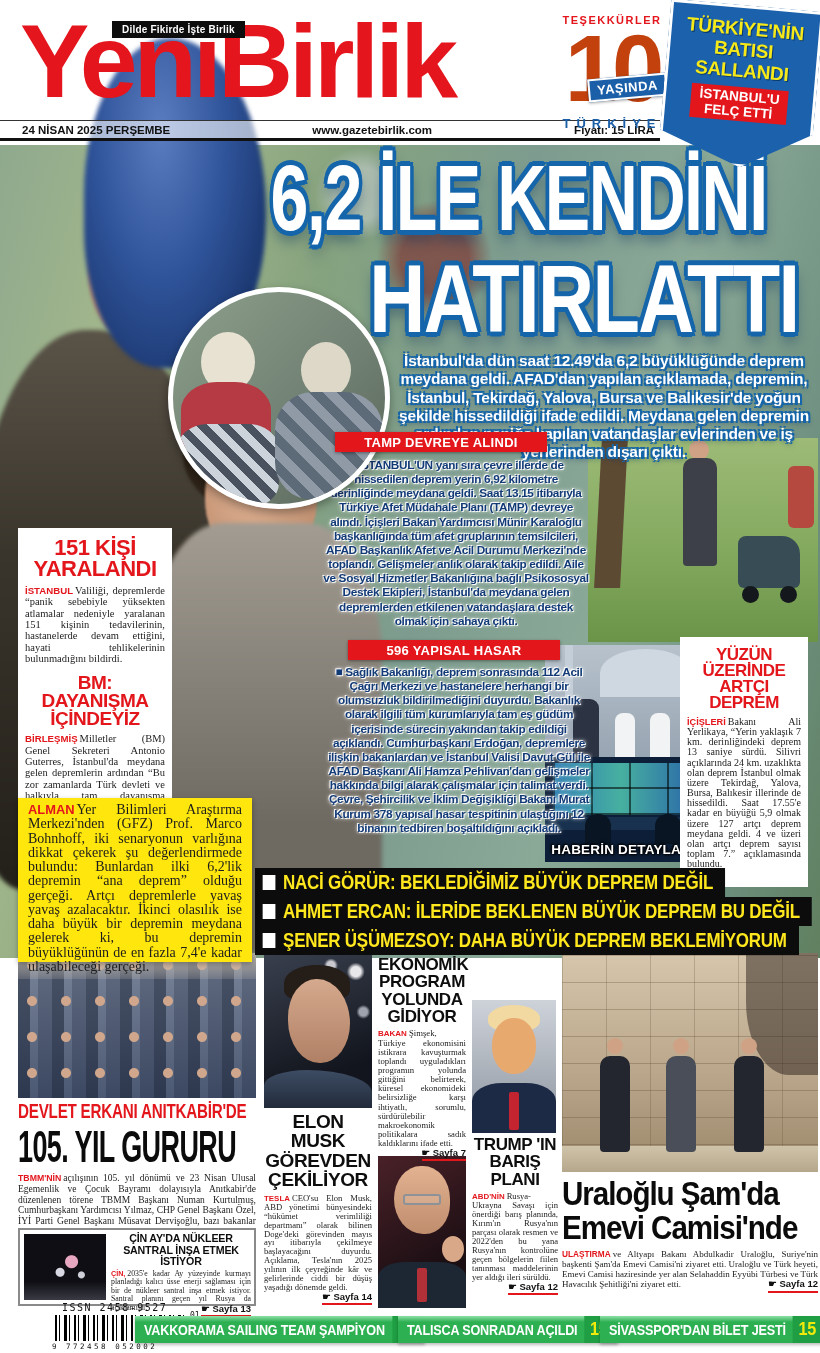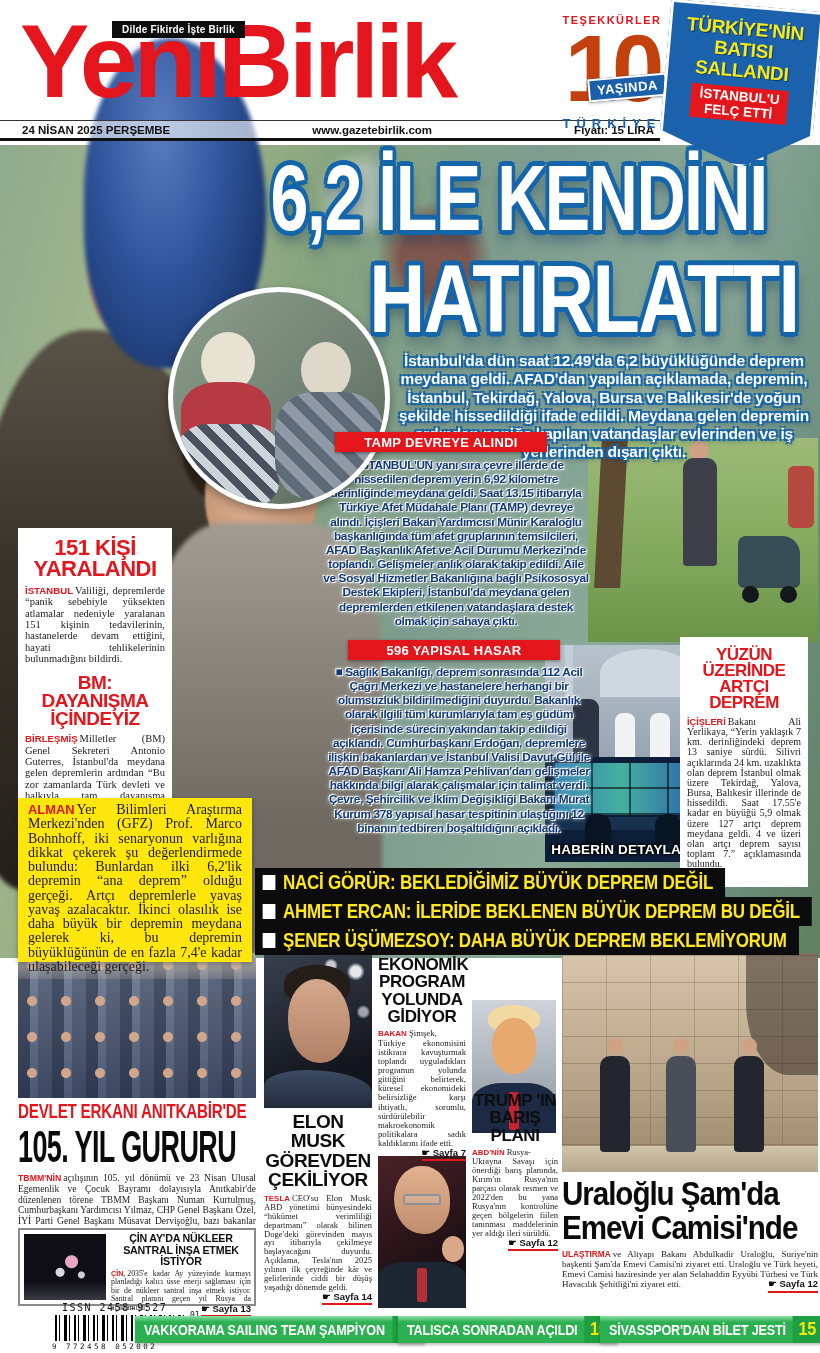--- a/index.html
+++ b/index.html
@@ -210,21 +210,21 @@
   #sim-suit { left:0; bottom:0; width:100%; height:46px; background:#1d2733; border-radius:32% 32% 0 0; }
   #sim-tie { left:39px; bottom:6px; width:10px; height:34px; background:#b23038; border-radius:2px; }
   #sim-hand { right:2px; top:80px; width:22px; height:26px; background:#d8a888; border-radius:50%; }
 
   #photo-trump { left:472px; top:1000px; width:84px; height:133px;
     background:linear-gradient(#ced3da,#8d949e); }
   #trump-hair { left:16px; top:5px; width:52px; height:27px; background:#f2d9a2; border-radius:50% 50% 40% 40%; }
   #trump-face { left:20px; top:18px; width:44px; height:56px; background:#e8a96f; border-radius:48%; }
   #trump-suit { left:0; bottom:0; width:100%; height:50px; background:#1c2a45; border-radius:36% 36% 0 0; }
   #trump-tie { left:37px; bottom:3px; width:10px; height:38px; background:#c32430; border-radius:2px; }
-  #story-trump { left:472px; top:1092px; width:86px; z-index:3; }
+  #story-trump { left:472px; top:1136px; width:86px; z-index:3; }
   #trump-title { font-size:17px; margin-bottom:4px; }
   #trump-body { font-size:8.6px; line-height:1.05; }
 
   #photo-uraloglu { left:562px; top:953px; width:256px; height:219px;
     background:
       repeating-linear-gradient(0deg, rgba(90,70,50,.3) 0 1.5px, rgba(0,0,0,0) 1.5px 27px),
       repeating-linear-gradient(90deg, rgba(90,70,50,.25) 0 1.5px, rgba(0,0,0,0) 1.5px 44px),
       linear-gradient(#d6c6ab,#b7a388 60%,#9a8769); }
   #ura-arch { position:absolute; right:0; top:0; width:72px; height:122px;
     background:rgba(40,30,25,.5); border-radius:0 0 0 60%; }

